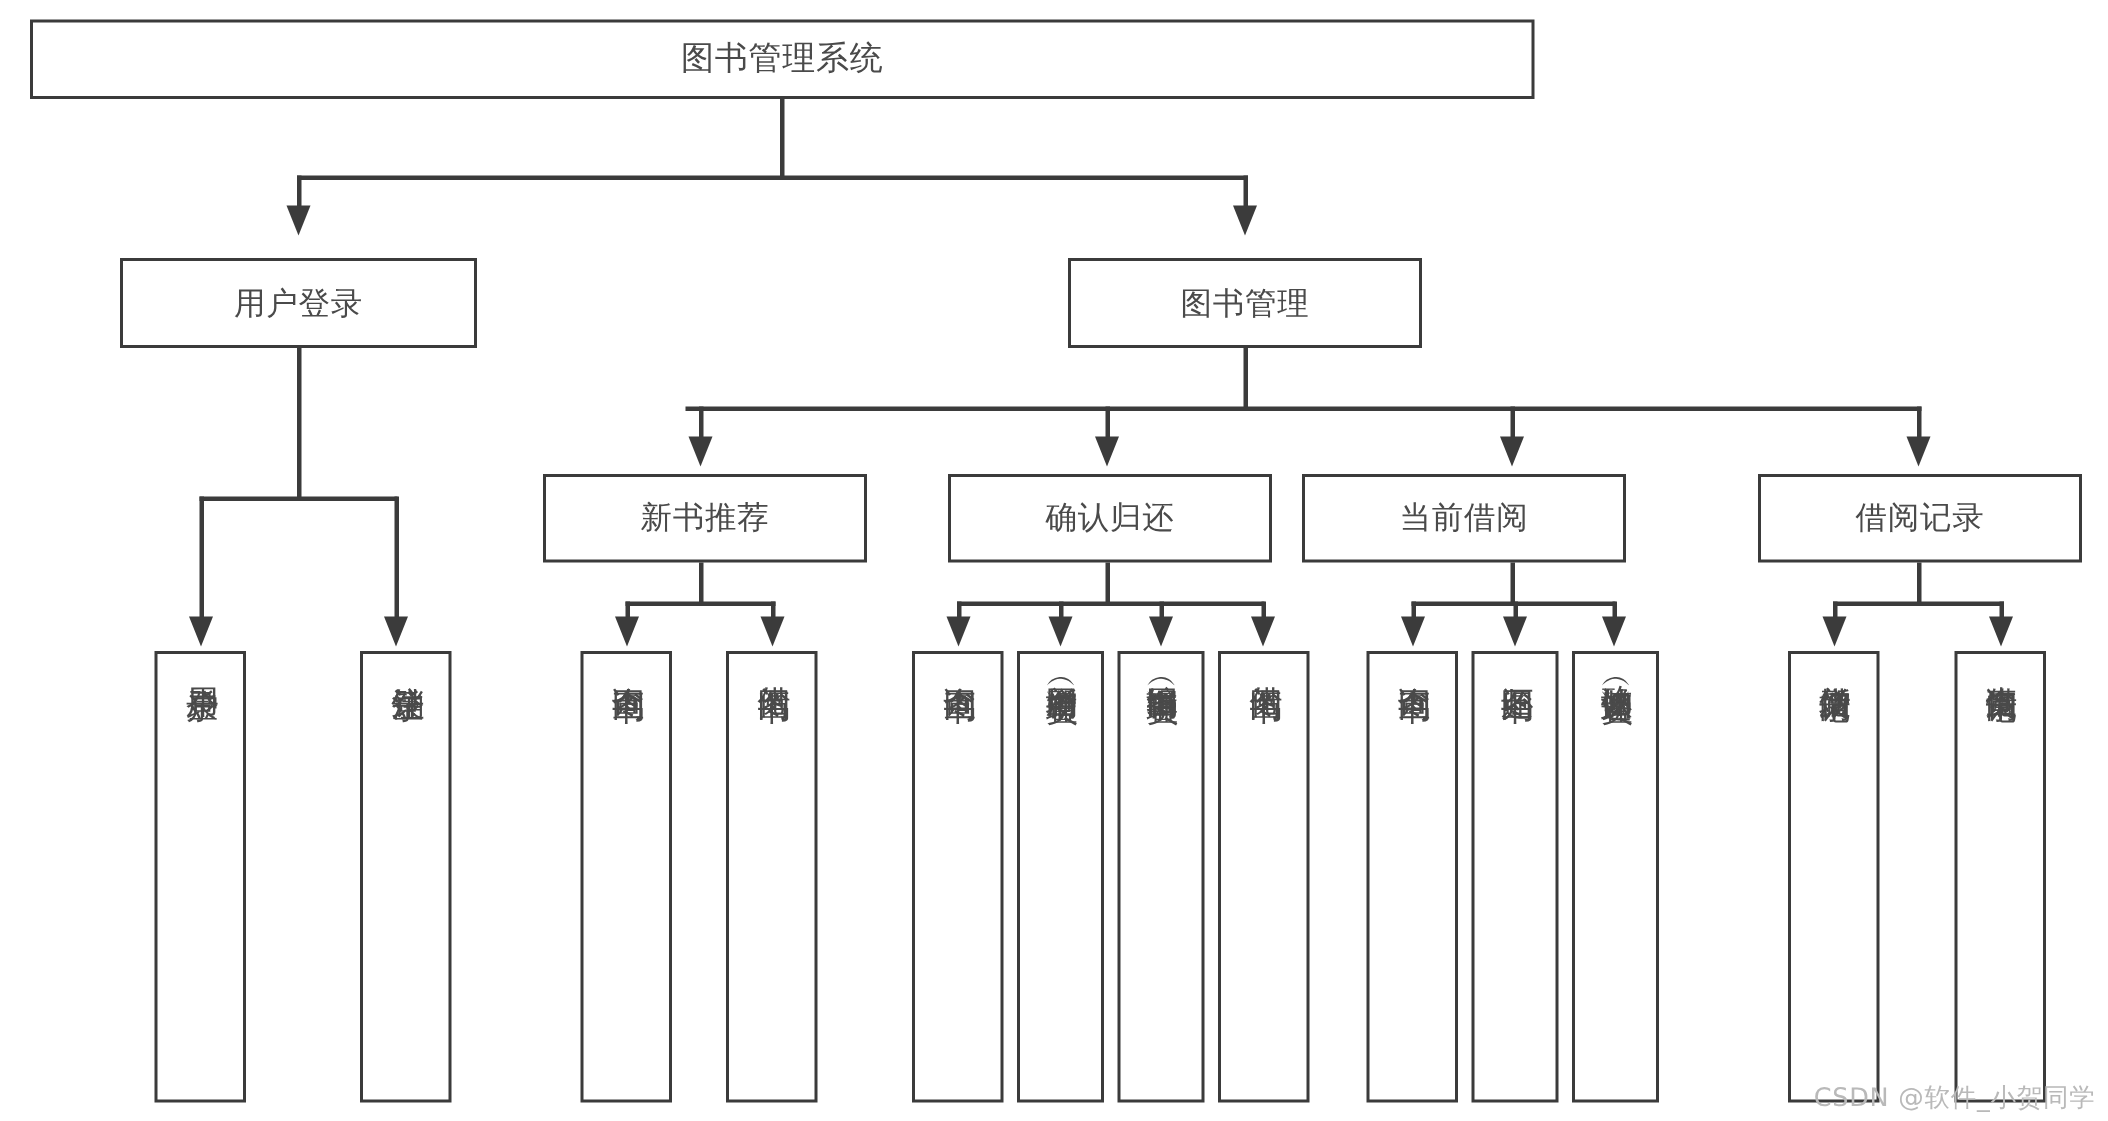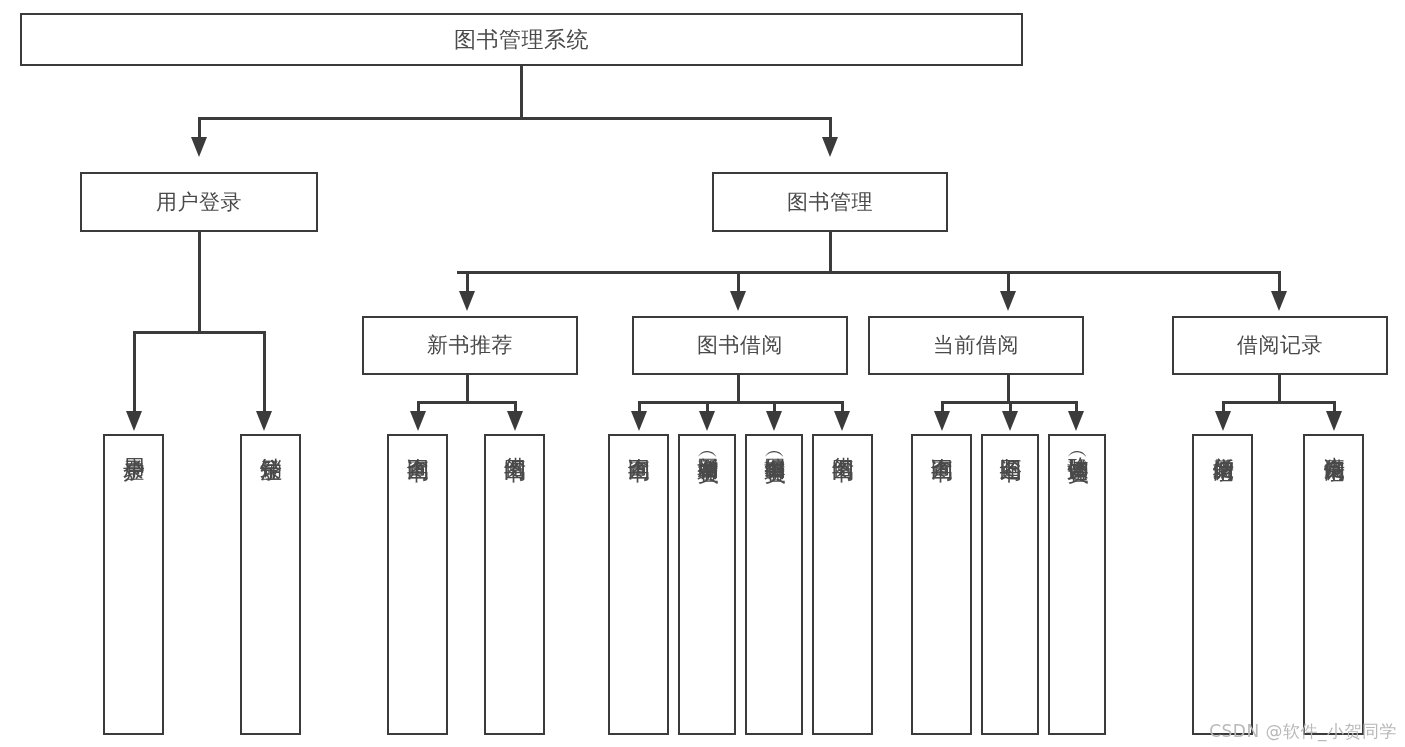--- a/index.html
+++ b/index.html
@@ -133,21 +133,21 @@
   <div class="vline" style="left:1007px; top:271px; height:22px;"></div>
   <div class="arrow" style="left:1000px; top:291px;"></div>
 
   <div class="vline" style="left:1278px; top:271px; height:22px;"></div>
   <div class="arrow" style="left:1271px; top:291px;"></div>
 
   <div class="node h" style="left:362px; top:316px; width:216px; height:59px;">
     <span class="label">新书推荐</span>
   </div>
   <div class="node h" style="left:632px; top:316px; width:216px; height:59px;">
-    <span class="label">图书借阅</span>
+    <span class="label">确认归还</span>
   </div>
   <div class="node h" style="left:868px; top:316px; width:216px; height:59px;">
     <span class="label">当前借阅</span>
   </div>
   <div class="node h" style="left:1172px; top:316px; width:216px; height:59px;">
     <span class="label">借阅记录</span>
   </div>
 
   <div class="vline" style="left:466px; top:375px; height:28px;"></div>
   <div class="hline" style="left:417px; top:401px; width:100px;"></div>

